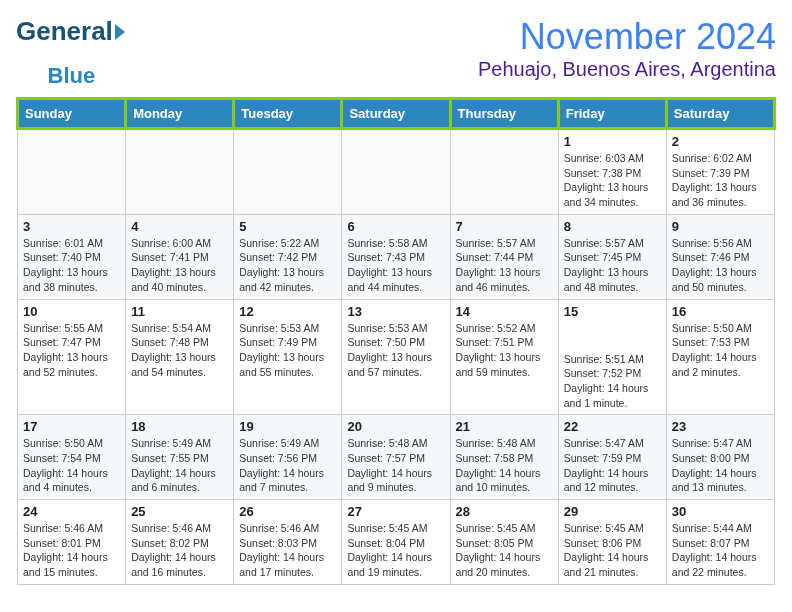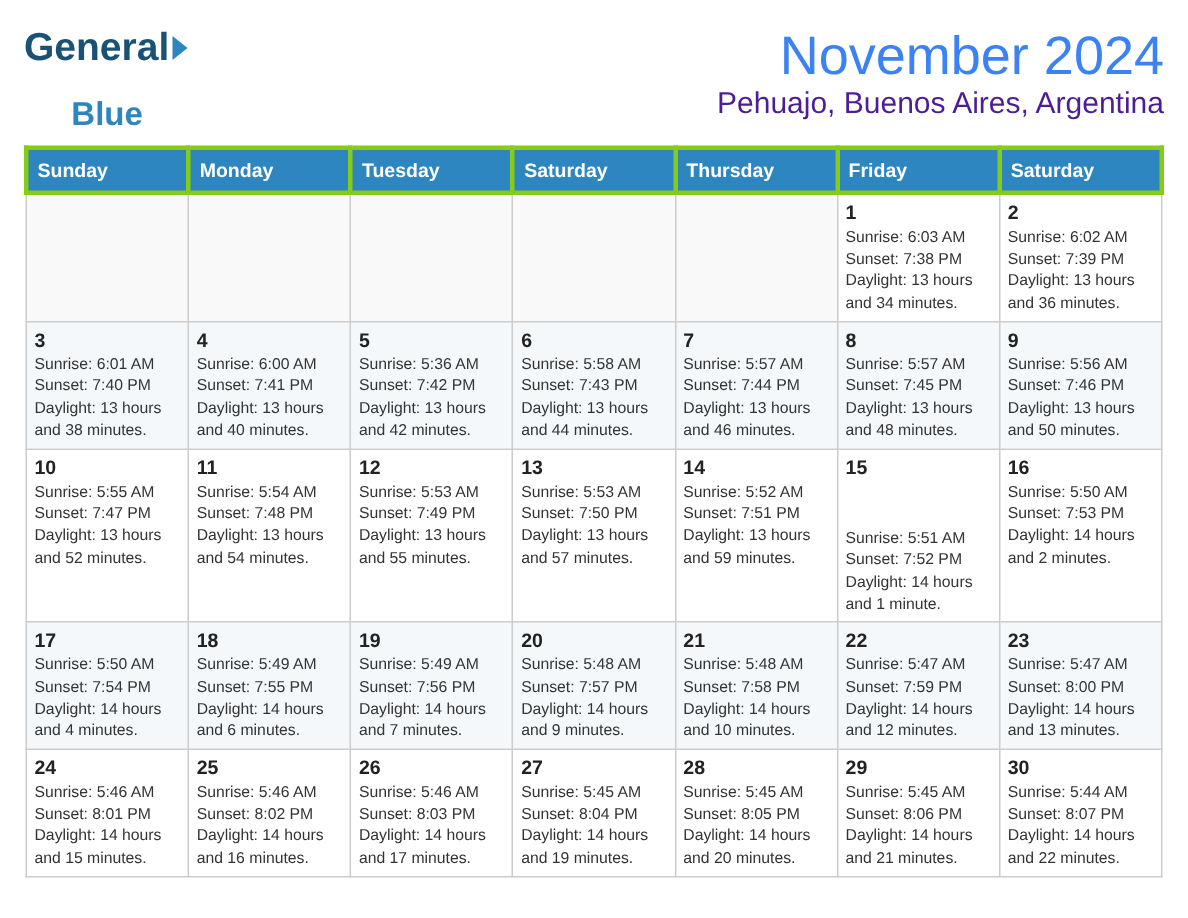--- a/index.html
+++ b/index.html
@@ -154,21 +154,21 @@
         </td>
         <td>
           <div class="day-number">4</div>
           <div class="day-info" style="white-space: pre-line;">Sunrise: 6:00 AM
 Sunset: 7:41 PM
 Daylight: 13 hours
 and 40 minutes.</div>
         </td>
         <td>
           <div class="day-number">5</div>
-          <div class="day-info" style="white-space: pre-line;">Sunrise: 5:36 AM
+          <div class="day-info" style="white-space: pre-line;">Sunrise: 5:22 AM
 Sunset: 7:42 PM
 Daylight: 13 hours
 and 42 minutes.</div>
         </td>
         <td>
           <div class="day-number">6</div>
           <div class="day-info" style="white-space: pre-line;">Sunrise: 5:58 AM
 Sunset: 7:43 PM
 Daylight: 13 hours
 and 44 minutes.</div>

